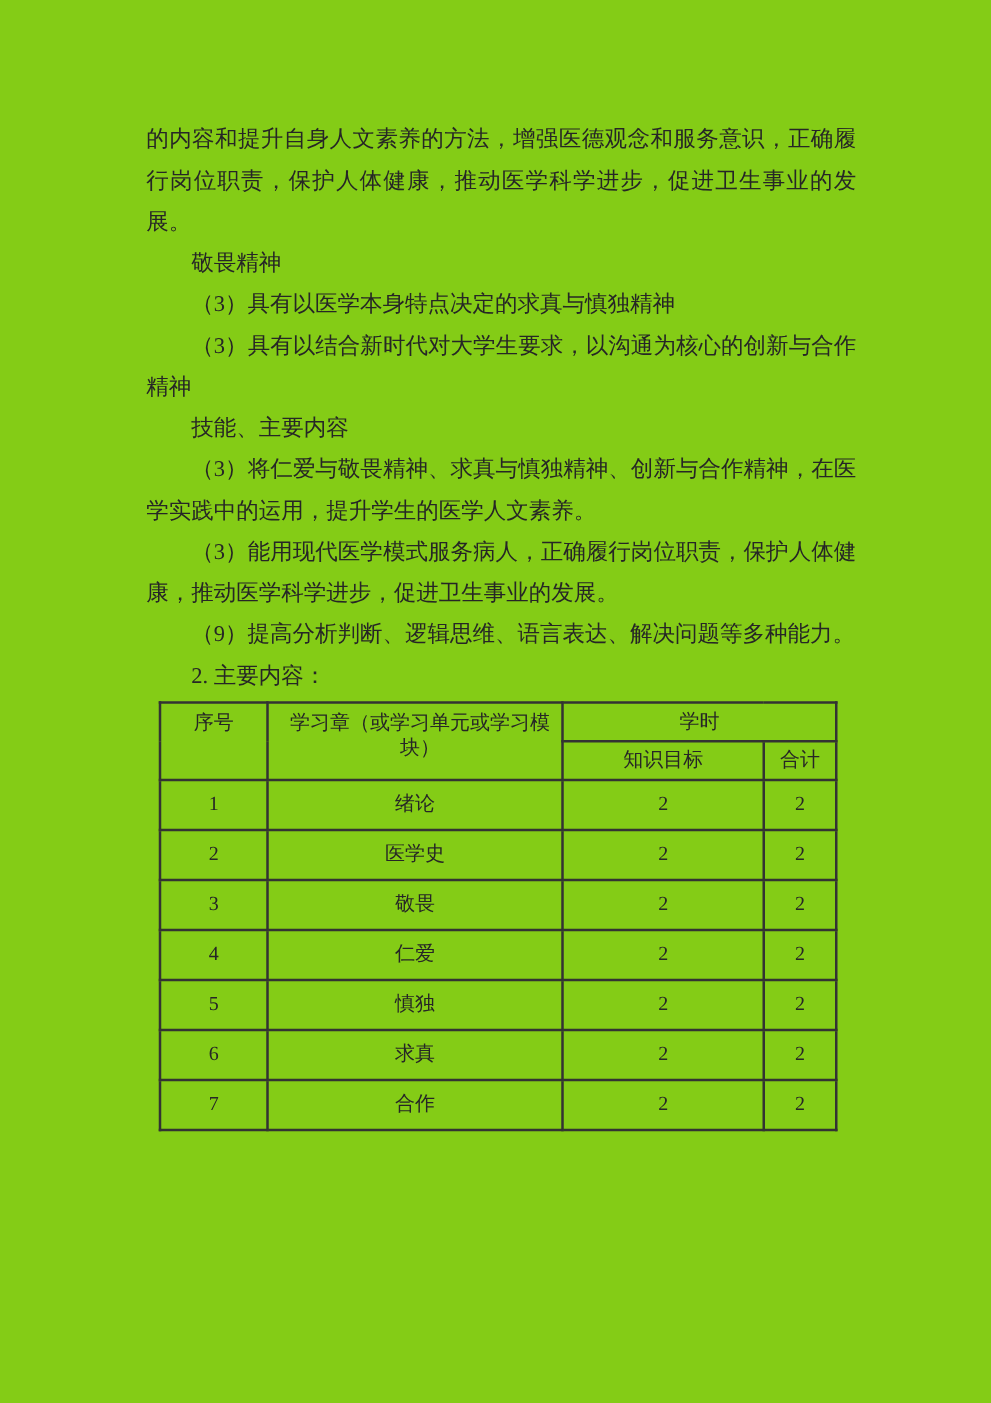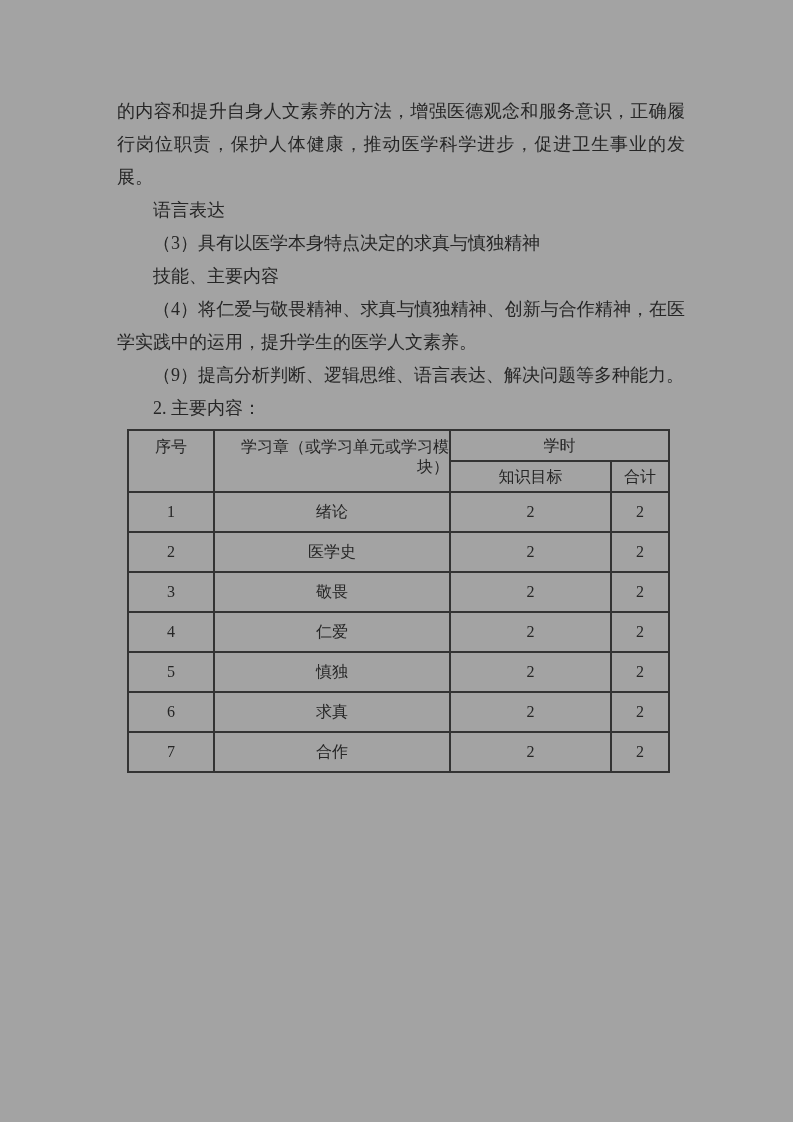--- a/index.html
+++ b/index.html
@@ -4,21 +4,21 @@
 <style>
   html, body {
     margin: 0;
     padding: 0;
     background: #ffffff;
   }
   .page {
     position: relative;
     width: 793px;
     height: 1122px;
-    background: #a3a3a3;
+    background: #84cc16;
     overflow: hidden;
     font-family: "Liberation Serif", "DejaVu Serif", serif;
     color: #262626;
   }
   .doc-body {
     position: absolute;
     left: 117px;
     top: 95px;
     width: 568px;
     font-size: 18px;
@@ -53,39 +53,41 @@
   }
   table.content-table thead th {
     height: 29px;
     font-family: Liberation Serif, serif;
   }
   table.content-table th[rowspan="2"] {
     vertical-align: top;
     padding-top: 6px;
   }
   table.content-table th.th-chapter {
-    text-align: right;
+    text-align: center;
     padding-left: 8px;
   }
   table.content-table tbody td {
     height: 38px;
     vertical-align: middle;
   }
 </style>
 </head>
 <body>
 
 <div class="page">
   <div class="doc-body">
 
     <p class="para">的内容和提升自身人文素养的方法，增强医德观念和服务意识，正确履行岗位职责，保护人体健康，推动医学科学进步，促进卫生事业的发展。</p>
-    <p class="para indent">语言表达</p>
+    <p class="para indent">敬畏精神</p>
     <p class="para indent">（3）具有以医学本身特点决定的求真与慎独精神</p>
+    <p class="para indent">（3）具有以结合新时代对大学生要求，以沟通为核心的创新与合作精神</p>
     <p class="para indent">技能、主要内容</p>
-    <p class="para indent">（4）将仁爱与敬畏精神、求真与慎独精神、创新与合作精神，在医学实践中的运用，提升学生的医学人文素养。</p>
+    <p class="para indent">（3）将仁爱与敬畏精神、求真与慎独精神、创新与合作精神，在医学实践中的运用，提升学生的医学人文素养。</p>
+    <p class="para indent">（3）能用现代医学模式服务病人，正确履行岗位职责，保护人体健康，推动医学科学进步，促进卫生事业的发展。</p>
     <p class="para indent">（9）提高分析判断、逻辑思维、语言表达、解决问题等多种能力。</p>
     <p class="para indent">2. 主要内容：</p>
 
     <table class="content-table">
       <colgroup>
         <col class="c1">
           <col class="c2">
           <col class="c3">
           <col class="c4">
       </colgroup>

